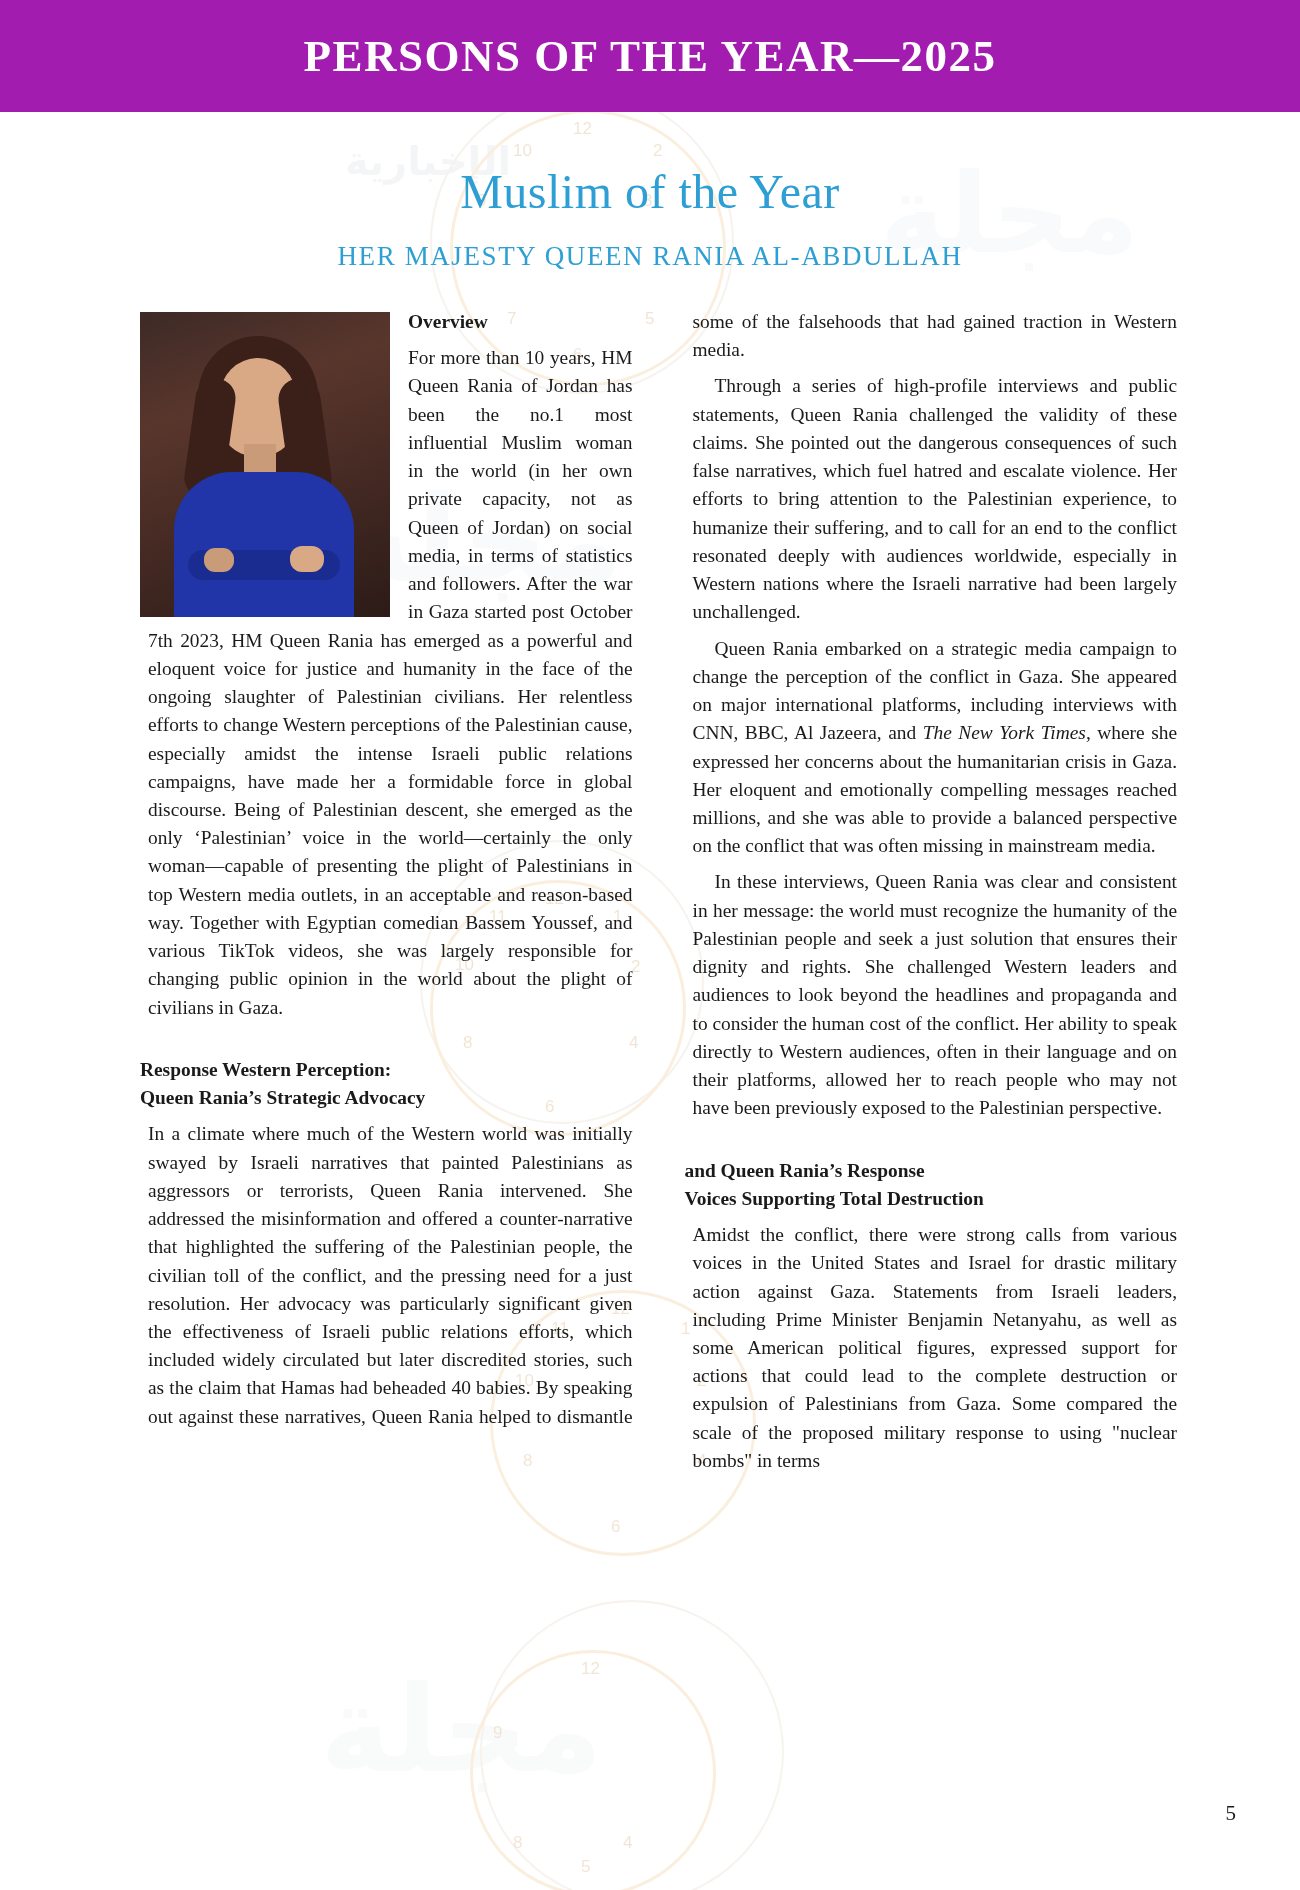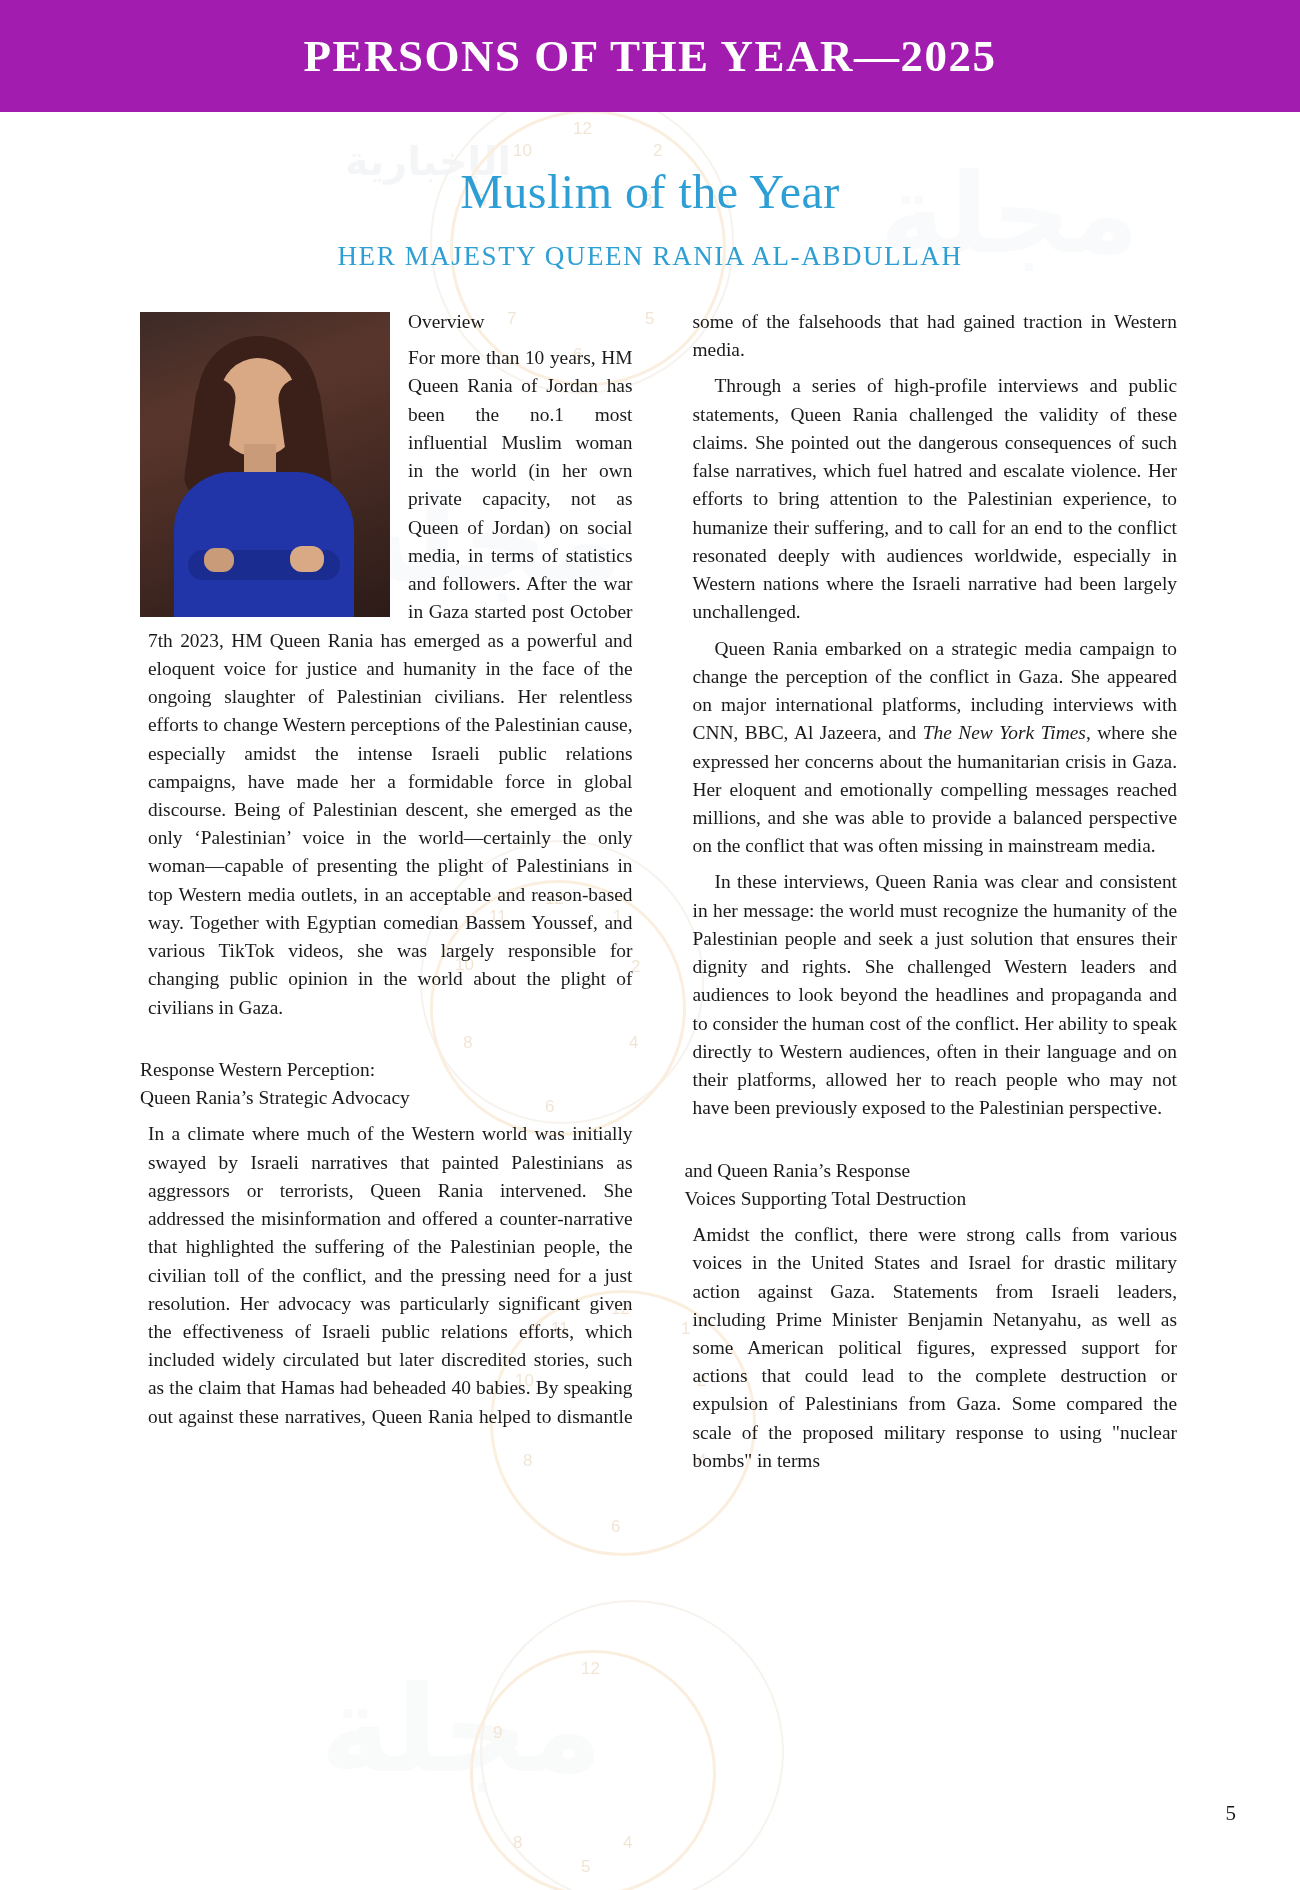--- a/index.html
+++ b/index.html
@@ -103,21 +103,21 @@
     hyphens: auto;
   }
   .content p {
     margin: 8px;
     text-indent: 22px;
   }
   .content p.noindent { text-indent: 0; }
   .content h3 {
     margin: 0;
     font-size: 19.4px;
-    font-weight: normal;
+    font-weight: bold;
     text-align: left;
   }
   .sec-gap { height: 26px; }
 
   .portrait {
     float: left;
     width: 250px;
     height: 305px;
     margin: 4px 18px 6px 0;
     background: linear-gradient(160deg,#3d2a26 0%,#59362c 30%,#2c1b18 100%);

